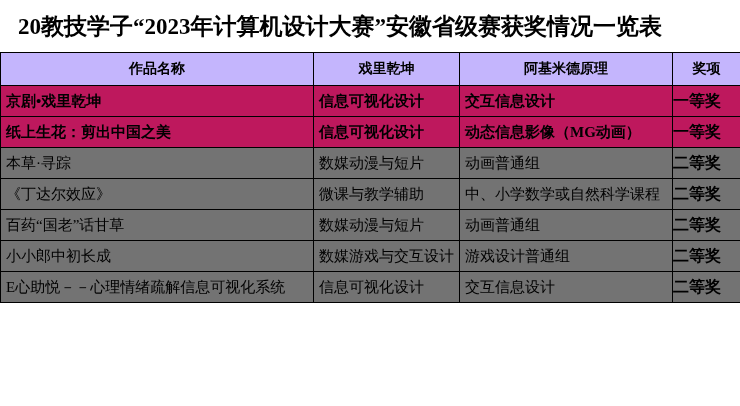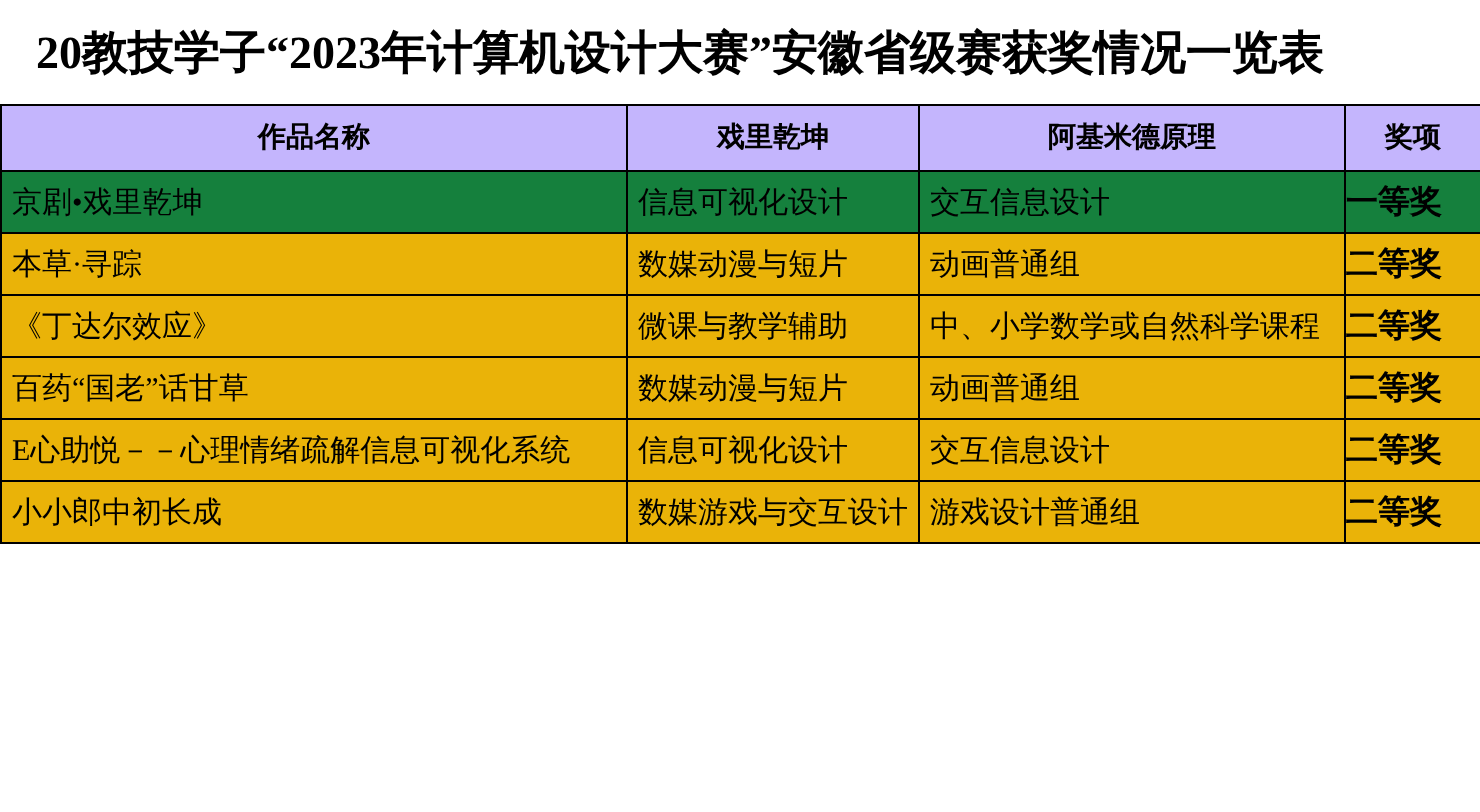--- a/index.html
+++ b/index.html
@@ -49,22 +49,22 @@
   td {
     border: 1px solid #000000;
     height: 30px;
     font-size: 15px;
     font-weight: normal;
     text-align: left;
     padding: 0 2px 0 5px;
     white-space: nowrap;
     overflow: hidden;
   }
-  tr.tier-first td { background: #15803d; }
-  tr.tier-second td { background: #eab308; }
+  tr.tier-first td { background: #be185d; font-weight: bold; }
+  tr.tier-second td { background: #737373; }
   td.award-cell {
     font-weight: bold;
     text-align: left;
     font-size: 16px;
     padding: 0;
   }
 </style>
 </head>
 <body>
 
@@ -89,46 +89,52 @@
         <th>奖项</th>
       </tr>
     </thead>
     <tbody>
       <tr class="tier-first">
         <td>京剧•戏里乾坤</td>
         <td>信息可视化设计</td>
         <td>交互信息设计</td>
         <td class="award-cell">一等奖</td>
       </tr>
+      <tr class="tier-first">
+        <td>纸上生花：剪出中国之美</td>
+        <td>信息可视化设计</td>
+        <td>动态信息影像（MG动画）</td>
+        <td class="award-cell">一等奖</td>
+      </tr>
       <tr class="tier-second">
         <td>本草·寻踪</td>
         <td>数媒动漫与短片</td>
         <td>动画普通组</td>
         <td class="award-cell">二等奖</td>
       </tr>
       <tr class="tier-second">
         <td>《丁达尔效应》</td>
         <td>微课与教学辅助</td>
         <td>中、小学数学或自然科学课程</td>
         <td class="award-cell">二等奖</td>
       </tr>
       <tr class="tier-second">
         <td>百药“国老”话甘草</td>
         <td>数媒动漫与短片</td>
         <td>动画普通组</td>
         <td class="award-cell">二等奖</td>
       </tr>
       <tr class="tier-second">
+        <td>小小郎中初长成</td>
+        <td>数媒游戏与交互设计</td>
+        <td>游戏设计普通组</td>
+        <td class="award-cell">二等奖</td>
+      </tr>
+      <tr class="tier-second">
         <td>E心助悦－－心理情绪疏解信息可视化系统</td>
         <td>信息可视化设计</td>
         <td>交互信息设计</td>
-        <td class="award-cell">二等奖</td>
-      </tr>
-      <tr class="tier-second">
-        <td>小小郎中初长成</td>
-        <td>数媒游戏与交互设计</td>
-        <td>游戏设计普通组</td>
         <td class="award-cell">二等奖</td>
       </tr>
     </tbody>
   </table>
 
 </div>
 
 </body></html>

